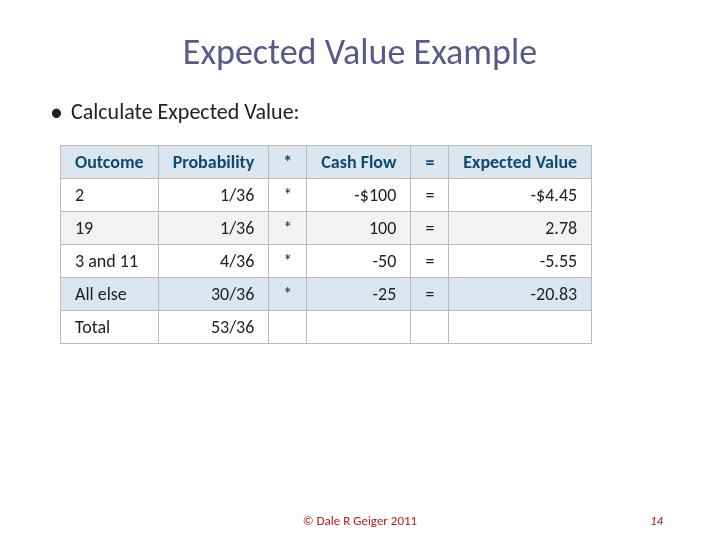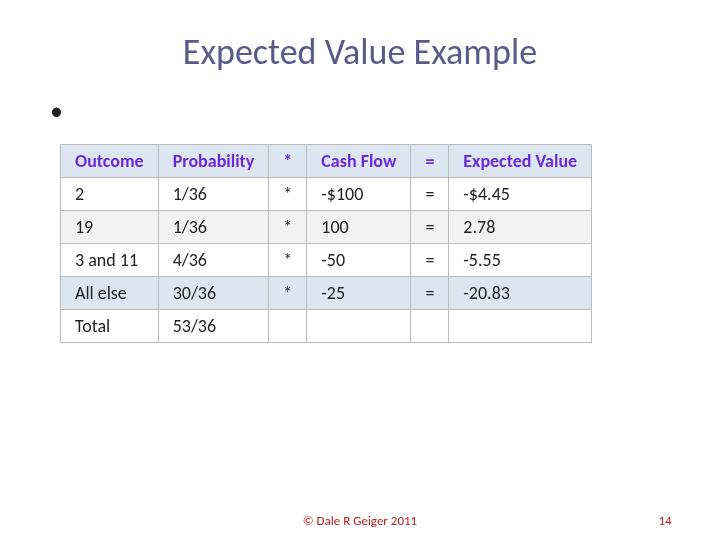--- a/index.html
+++ b/index.html
@@ -60,30 +60,31 @@
       font-size: 18px;
       color: #222;
     }
 
     thead tr {
       background-color: #dce6f1;
     }
 
     th, td {
       padding: 5px 14px;
+      text-align: right;
       white-space: nowrap;
     }
 
     th:first-child, td:first-child {
       text-align: left;
     }
 
     th {
       font-weight: bold;
-      color: #6d28d9;
+      color: #0c4a6e;
       border: 1px solid #bbb;
     }
 
     td {
       border: 1px solid #bbb;
     }
 
     tr.row-highlight {
       background-color: #dce6f1;
     }
@@ -115,32 +116,34 @@
       font-size: 13px;
       color: #b91c1c;
     }
 
     .footer-copyright {
       text-align: center;
       flex: 1;
     }
 
     .footer-page {
-      text-align: center;
+      text-align: left;
       min-width: 30px;
+      font-style: italic;
     }
   </style>
 </head>
 <body>
 
 <div class="page-container">
   <h1 class="page-title">Expected Value Example</h1>
 
   <div class="bullet-point">
     <span class="bullet-dot">•</span>
+    <span>Calculate Expected Value:</span>
   </div>
 
   <div class="table-container">
     <table>
       <thead>
         <tr>
           <th>Outcome</th>
           <th>Probability</th>
           <th class="star-col">*</th>
           <th>Cash Flow</th>

